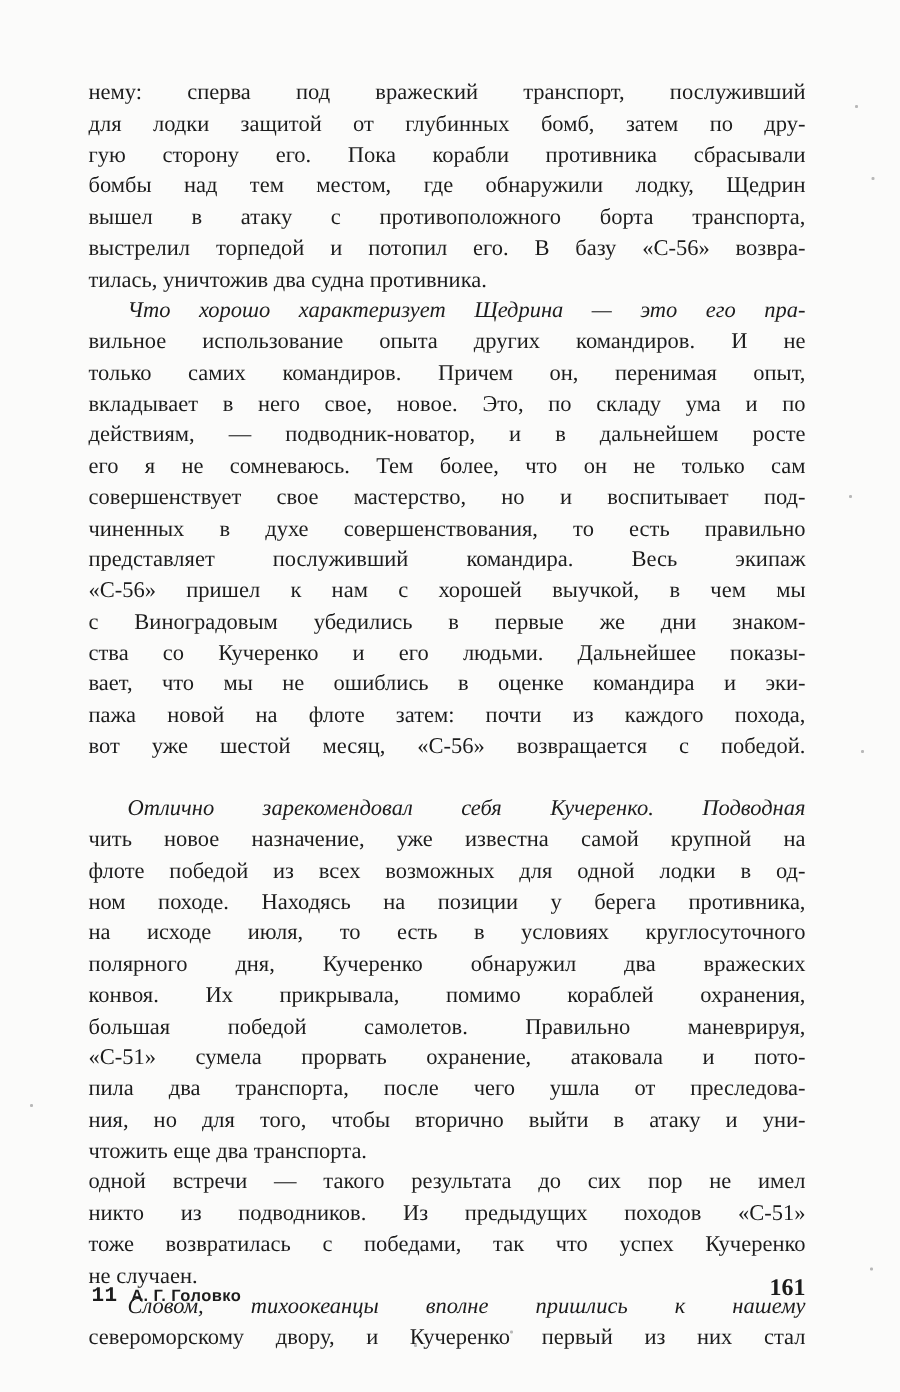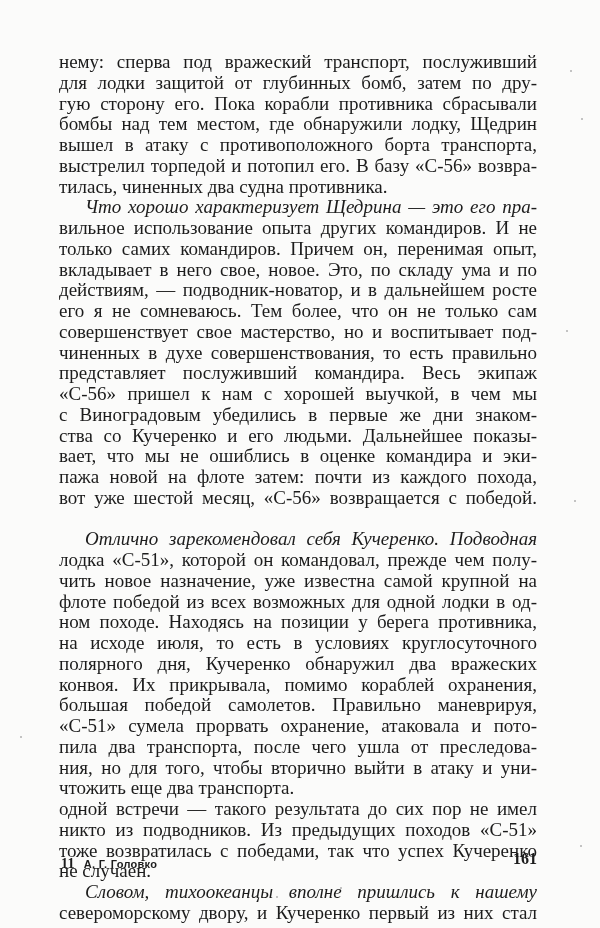--- a/index.html
+++ b/index.html
@@ -25,21 +25,21 @@
   .text-column {
     position: absolute;
     left: 59px;
     top: 52px;
     width: 478px;
   }
   .line {
     display: block;
     height: 20.75px;
     line-height: 20.75px;
-    font-size: 19px;
+    font-size: 15px;
     white-space: nowrap;
     text-align: justify;
     text-align-last: justify;
     overflow: visible;
   }
   .line.last {
     text-align-last: left;
   }
   .line.indent {
     padding-left: 26px;
@@ -55,21 +55,21 @@
   .footer-sig {
     position: absolute;
     left: 2px;
     top: 6px;
     font-family: "Liberation Sans", "DejaVu Sans", sans-serif;
     font-size: 11px;
     font-weight: bold;
     letter-spacing: 0.3px;
   }
   .footer-sig .sig-num {
-    font-family: Liberation Serif, serif;
+    font-family: Liberation Mono, monospace;
     font-size: 14px;
     margin-right: 9px;
   }
   .footer-page {
     position: absolute;
     right: 0;
     top: 0;
     font-size: 16px;
     font-weight: bold;
   }
@@ -88,21 +88,21 @@
 
   <div class="text-column">
 
     <div>
       <span class="line">нему: сперва под вражеский транспорт, послуживший</span>
       <span class="line">для лодки защитой от глубинных бомб, затем по дру-</span>
       <span class="line">гую сторону его. Пока корабли противника сбрасывали</span>
       <span class="line">бомбы над тем местом, где обнаружили лодку, Щедрин</span>
       <span class="line">вышел в атаку с противоположного борта транспорта,</span>
       <span class="line">выстрелил торпедой и потопил его. В базу «С-56» возвра-</span>
-      <span class="line last">тилась, чиненных два судна противника.</span>
+      <span class="line last">тилась, уничтожив два судна противника.</span>
     </div>
 
     <div>
       <span class="line indent">Что хорошо характеризует Щедрина — это его пра-</span>
       <span class="line">вильное использование опыта других командиров. И не</span>
       <span class="line">только самих командиров. Причем он, перенимая опыт,</span>
       <span class="line">вкладывает в него свое, новое. Это, по складу ума и по</span>
       <span class="line">действиям, — подводник-новатор, и в дальнейшем росте</span>
       <span class="line">его я не сомневаюсь. Тем более, что он не только сам</span>
       <span class="line">совершенствует свое мастерство, но и воспитывает под-</span>
@@ -112,21 +112,20 @@
       <span class="line">с Виноградовым убедились в первые же дни знаком-</span>
       <span class="line">ства со Кучеренко и его людьми. Дальнейшее показы-</span>
       <span class="line">вает, что мы не ошиблись в оценке командира и эки-</span>
       <span class="line">пажа новой на флоте затем: почти из каждого похода,</span>
       <span class="line">вот уже шестой месяц, «С-56» возвращается с победой.</span>
       <span class="line"></span>
     </div>
 
     <div>
       <span class="line indent">Отлично зарекомендовал себя Кучеренко. Подводная</span>
-      <span class="line">лодка «С-51», которой он командовал, прежде чем полу-</span>
       <span class="line">чить новое назначение, уже известна самой крупной на</span>
       <span class="line">флоте победой из всех возможных для одной лодки в од-</span>
       <span class="line">ном походе. Находясь на позиции у берега противника,</span>
       <span class="line">на исходе июля, то есть в условиях круглосуточного</span>
       <span class="line">полярного дня, Кучеренко обнаружил два вражеских</span>
       <span class="line">конвоя. Их прикрывала, помимо кораблей охранения,</span>
       <span class="line">большая победой самолетов. Правильно маневрируя,</span>
       <span class="line">«С-51» сумела прорвать охранение, атаковала и пото-</span>
       <span class="line">пила два транспорта, после чего ушла от преследова-</span>
       <span class="line">ния, но для того, чтобы вторично выйти в атаку и уни-</span>

